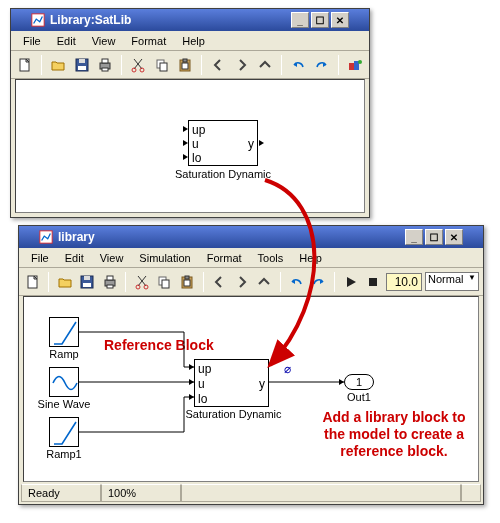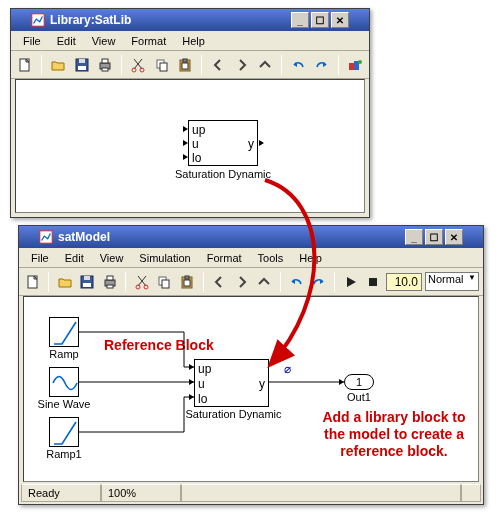--- a/index.html
+++ b/index.html
@@ -292,21 +292,21 @@
 </div>
 
 <div class="window win2">
   <div class="titlebar">
     <span class="ticon">
       <svg viewBox="0 0 16 16">
           <rect x="1" y="1" width="14" height="14" fill="#fff" stroke="#d22"></rect>
           <polyline points="3,12 6,7 10,10 13,4" fill="none" stroke="#06c" stroke-width="1.4"></polyline>
         </svg>
     </span>
-    <span class="title-text">satModel</span>
+    <span class="title-text">library</span>
     <div class="winbtns">
       <div class="winbtn">_</div>
       <div class="winbtn">☐</div>
       <div class="winbtn">✕</div>
     </div>
   </div>
   <div class="menubar">
     <span class="menuitem">File</span>
     <span class="menuitem">Edit</span>
     <span class="menuitem">View</span>

